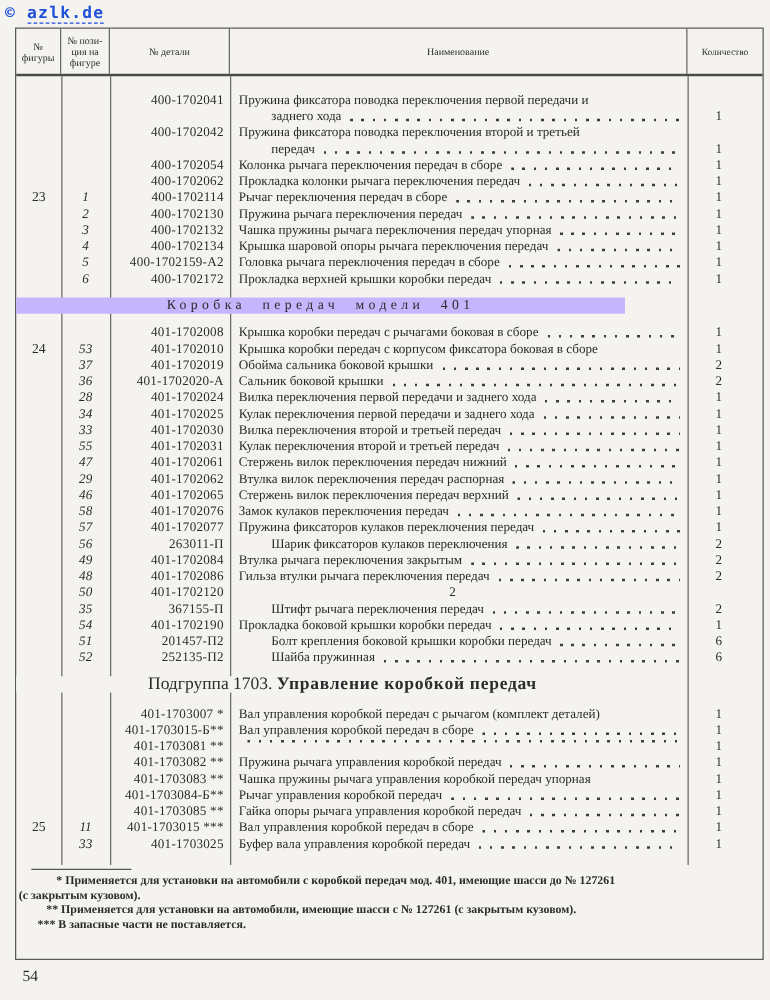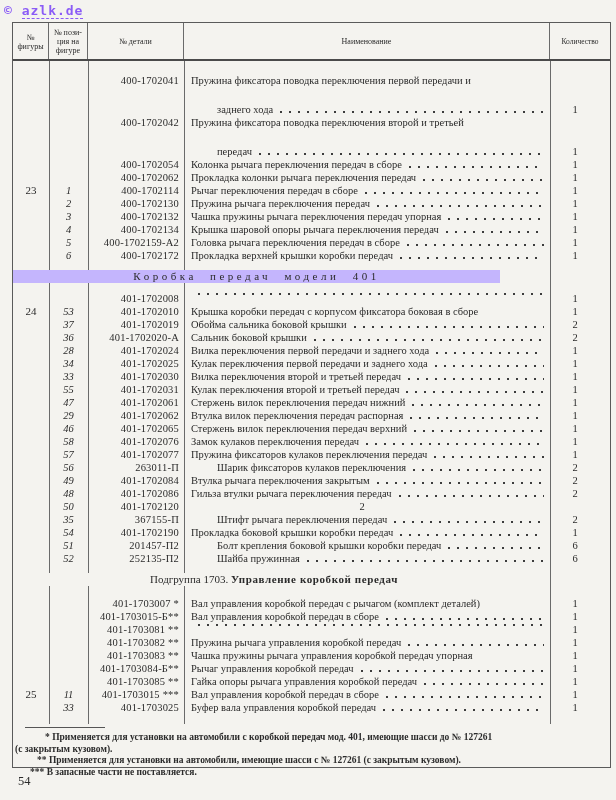--- a/index.html
+++ b/index.html
@@ -44,53 +44,53 @@
   .vr1{left:36px}.vr2{left:75px}.vr3{left:171px}.vr4{left:537px}
   .row{min-height:13px;}
   .c{overflow:hidden;}
   .fig{text-align:center;font-size:11px;}
   .pos{text-align:center;font-style:italic;font-size:10.5px;}
   .part{text-align:right;padding-right:5px;letter-spacing:.2px;white-space:nowrap;}
   .name{padding-left:7px;padding-right:2px;}
   .ln{display:flex;align-items:baseline;}
   .txt,.txt2{white-space:nowrap;}
   .txt.indent{padding-left:26px;}
-  .l2 .txt2{padding-left:26px;margin-top:16px;}
+  .l2 .txt2{padding-left:26px;}
   .ld{flex:1 1 6px;min-width:0;height:3px;align-self:flex-end;margin:0 4px 3px 7px;
       background-image:repeating-linear-gradient(to right,#3c3c3c 0 2px,transparent 2px 9px);
       background-position:left bottom;background-size:100% 2px;background-repeat:no-repeat;}
   .qty{display:flex;align-items:flex-end;justify-content:center;padding-right:10px;font-size:10.5px;}
   
   .gheading{
     text-align:center;margin:8px 110px 9px 0;
     font-size:11px;letter-spacing:3.5px;word-spacing:7px;white-space:nowrap;
     position:relative;z-index:2;background:#c4b5fd;
   }
   .sheading{
     text-align:center;margin:8px 75px 11px 0;
-    font-size:11px;white-space:nowrap;
+    font-size:14px;white-space:nowrap;
     position:relative;z-index:2;background:#f4f3ef;
   }
   .sheading .sh-title{font-weight:bold;letter-spacing:.6px;}
   
   .footnotes{margin-top:3px;padding:0 4px 0 2px;font-size:9.5px;line-height:11.5px;font-weight:bold;}
   .fn-rule{width:80px;border-top:1px solid #555;margin:0 0 4px 10px;}
   .fn-line{white-space:nowrap;}
   .fn-i1{padding-left:30px;}
   .fn-i2{padding-left:22px;}
   .fn-i3{padding-left:15px;}
   
   .page-num{position:absolute;left:18px;top:774px;font-size:12.5px;}
 </style>
 </head>
 <body>
 
 <div class="page">
 
-  <div class="watermark" style="color: #8b5cf6;">
+  <div class="watermark" style="color: #1d4ed8;">
     <span class="wm-c">©</span>
     <span class="wm-site">azlk.de</span>
   </div>
 
   <div class="frame">
 
     <div class="thead grid-row">
       <div class="hc">№
 фигуры</div>
       <div class="hc">№ пози-
@@ -257,20 +257,21 @@
 
       <div class="gheading">Коробка передач модели 401</div>
 
       <div>
   <div class="row grid-row">
     <div class="c fig"></div>
     <div class="c pos"></div>
     <div class="c part">401-1702008</div>
     <div class="c name">
       <div class="ln l1">
+        <span class="txt">Крышка коробки передач с рычагами боковая в сборе</span>
         <span class="ld"></span>
       </div>
 
     </div>
     <div class="c qty">1</div>
   </div>
 
   <div class="row grid-row">
     <div class="c fig">24</div>
     <div class="c pos">53</div>

